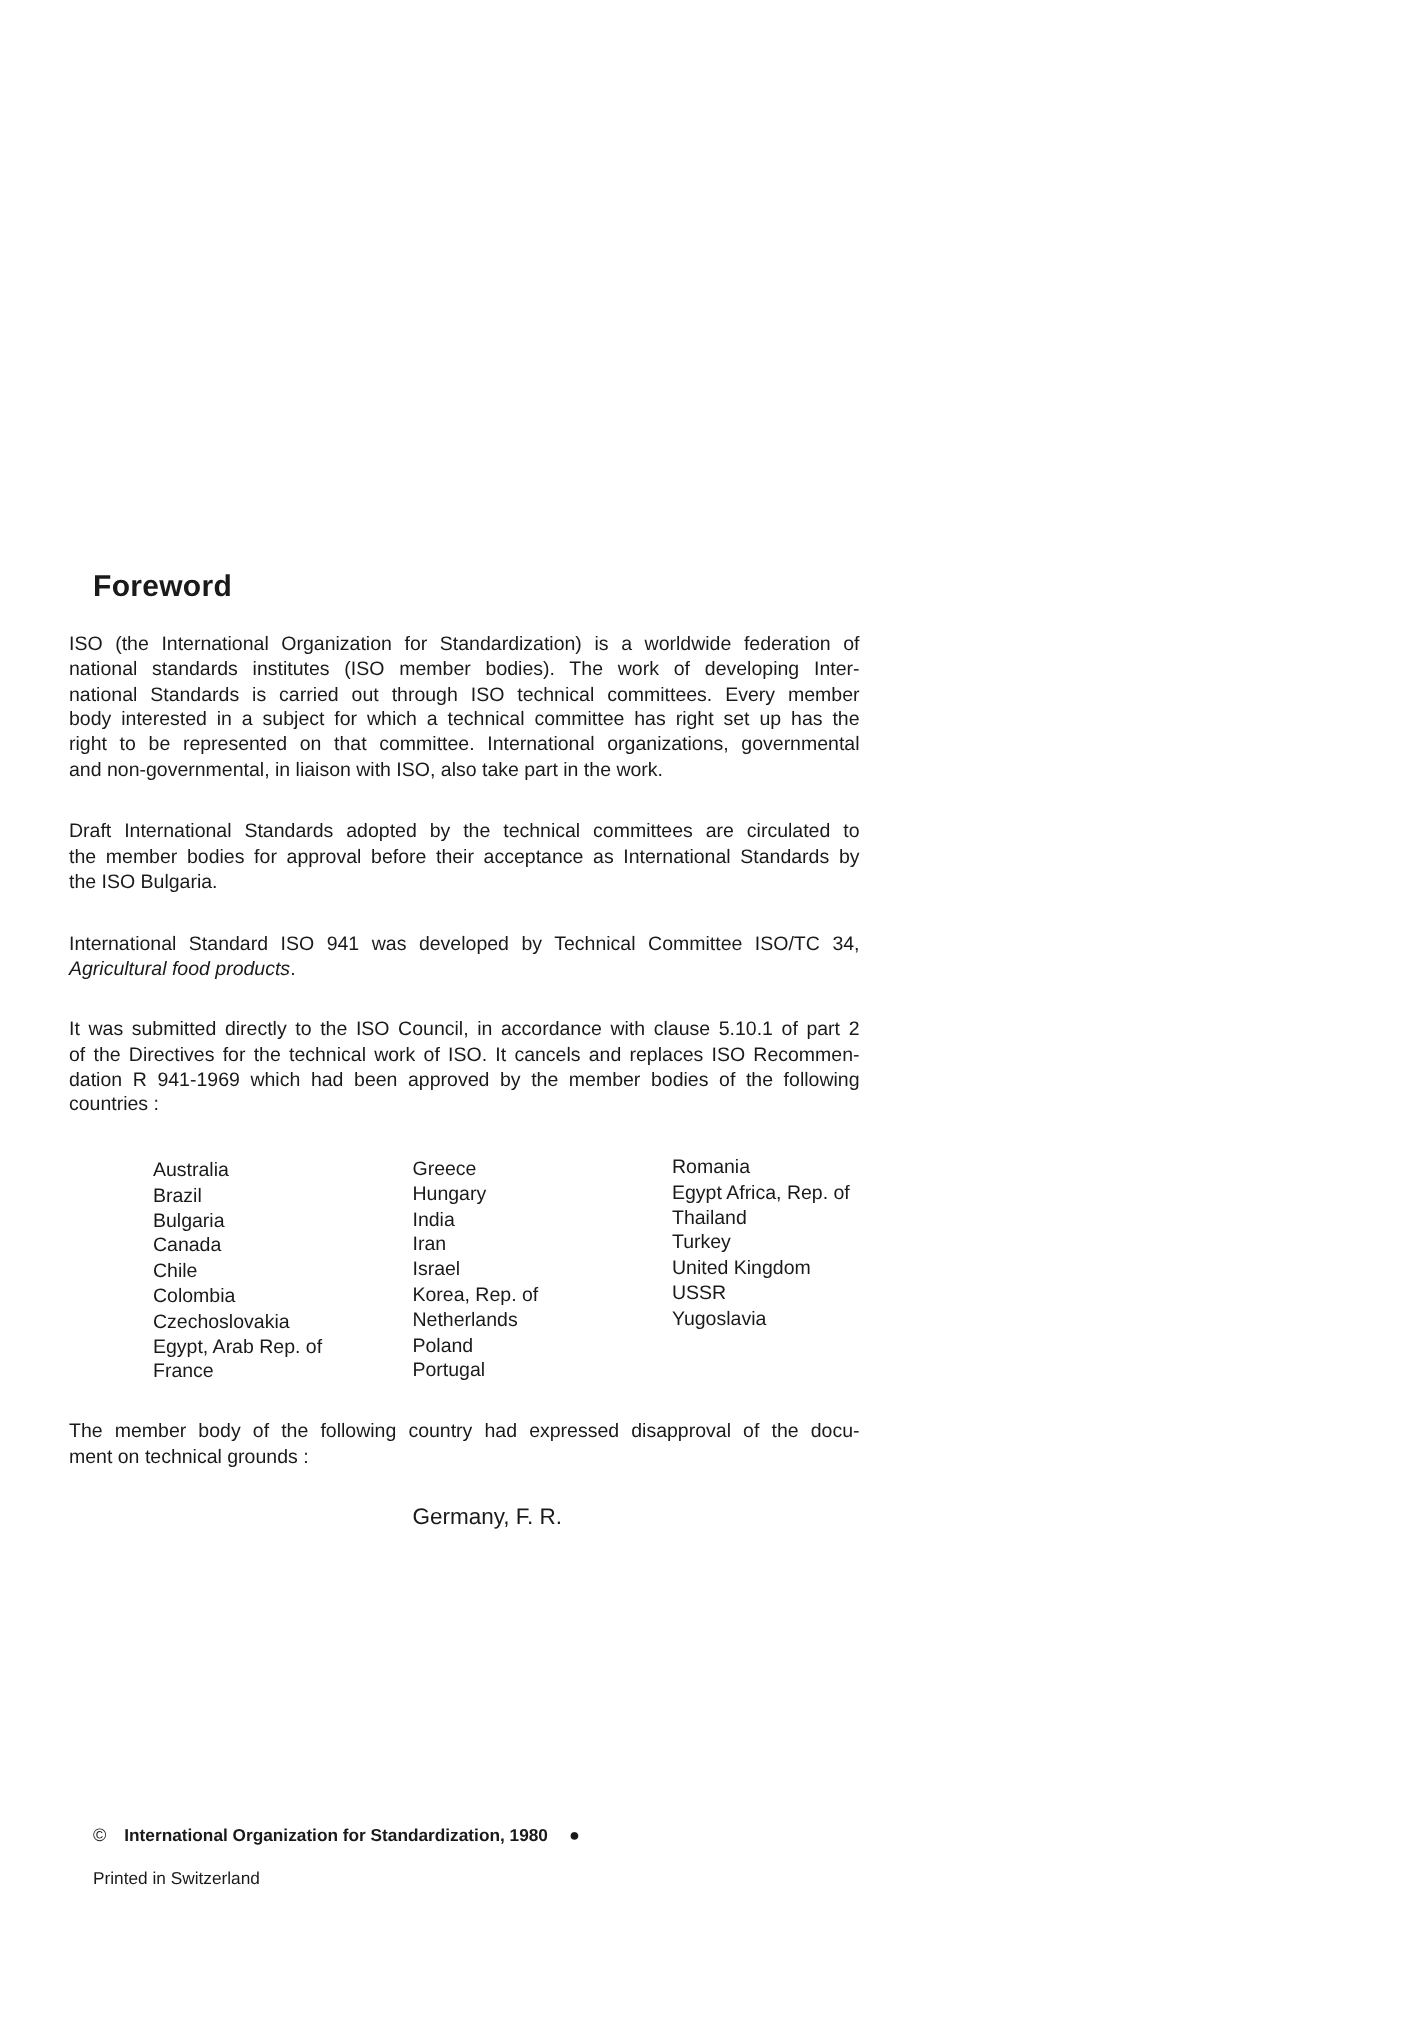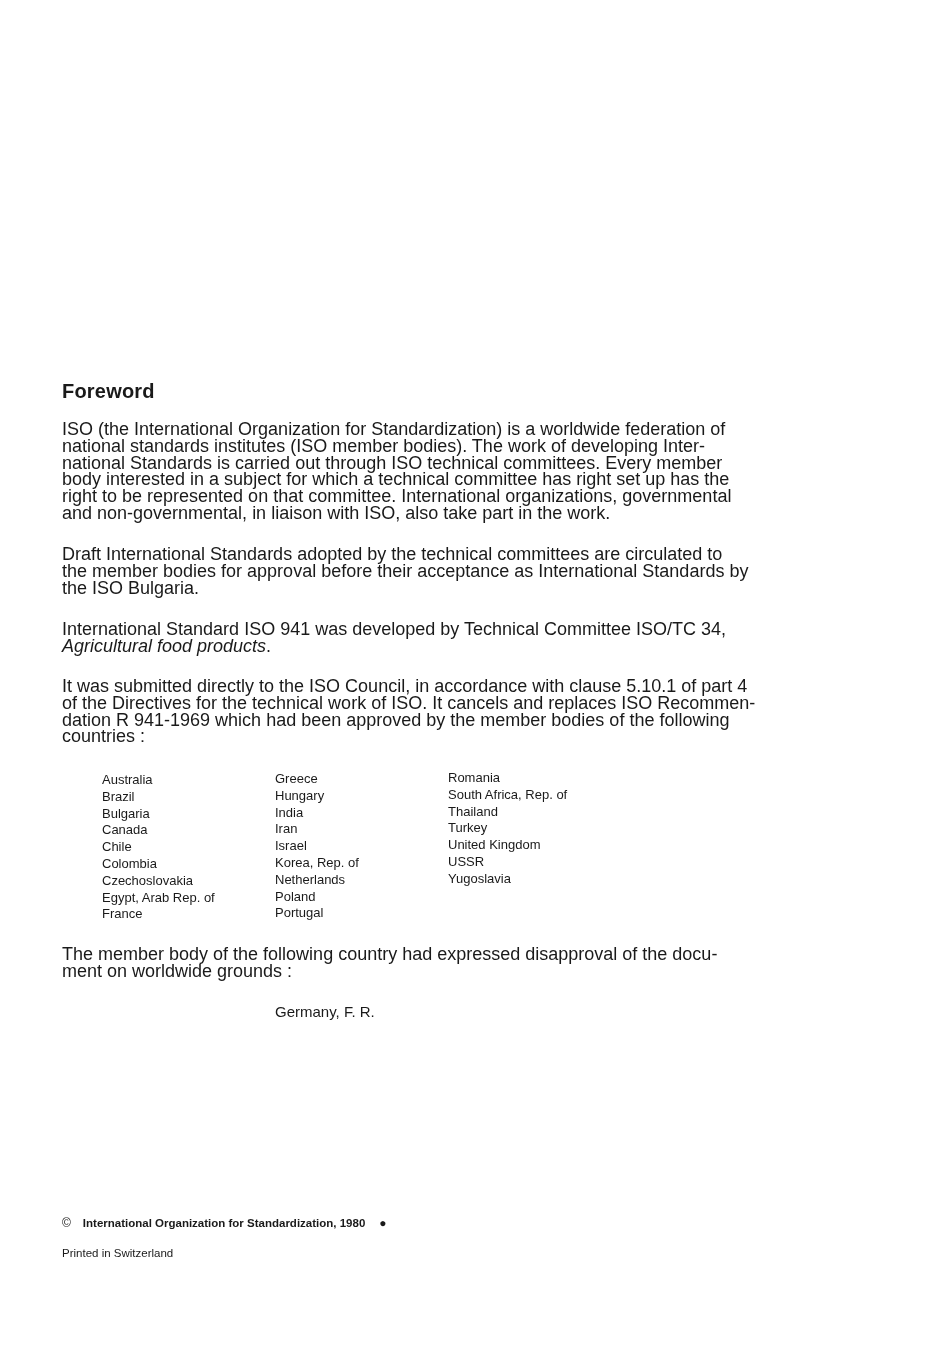--- a/index.html
+++ b/index.html
@@ -1,20 +1,20 @@
 <!DOCTYPE html>
 <html><head>
 <meta charset="utf-8">
 <style>
   html, body { margin: 0; padding: 0; background: #ffffff; }
   body { width: 950px; height: 1345px; position: relative; overflow: hidden;
          font-family: "Liberation Sans", sans-serif; color: #1a1a1a; }
   .page { position: absolute; left: 0; top: 0; width: 784px; height: 1345px; }
   .title { position: absolute; left: 62px; top: 380px; font-size: 20px; font-weight: bold; margin: 0; letter-spacing: 0.2px; }
-  .para { position: absolute; left: 62px; width: 527px; font-size: 18px; line-height: 16.8px;
+  .para { position: absolute; left: 46px; width: 527px; font-size: 13px; line-height: 16.8px;
           text-align: justify; margin: 0; }
   .para .line { display: block; text-align: justify; text-align-last: justify; white-space: nowrap; }
   .para .line.last { text-align-last: left; }
   .p1 { top: 421px; }
   .p2 { top: 546px; }
   .p3 { top: 621px; }
   .p4 { top: 678px; }
   .p5 { top: 946px; }
   .italic { font-style: italic; }
   .countries { position: absolute; top: 770px; left: 102px; width: 500px; font-size: 13px; line-height: 16.8px; }
@@ -50,21 +50,21 @@
     <span class="line">the member bodies for approval before their acceptance as International Standards by</span>
     <span class="line last">the ISO Bulgaria.</span>
   </p>
 
   <p class="para p3">
     <span class="line">International Standard ISO 941 was developed by Technical Committee ISO/TC 34,</span>
     <span class="line last"><span class="italic">Agricultural food products</span><span>.</span></span>
   </p>
 
   <p class="para p4">
-    <span class="line">It was submitted directly to the ISO Council, in accordance with clause 5.10.1 of part 4</span>
+    <span class="line">It was submitted directly to the ISO Council, in accordance with clause 5.10.1 of part 2</span>
     <span class="line">of the Directives for the technical work of ISO. It cancels and replaces ISO Recommen-</span>
     <span class="line">dation R 941-1969 which had been approved by the member bodies of the following</span>
     <span class="line last">countries :</span>
   </p>
 
   <div class="countries">
     <div class="col col1">
       <div>Australia</div>
       <div>Brazil</div>
       <div>Bulgaria</div>
@@ -81,32 +81,32 @@
       <div>India</div>
       <div>Iran</div>
       <div>Israel</div>
       <div>Korea, Rep. of</div>
       <div>Netherlands</div>
       <div>Poland</div>
       <div>Portugal</div>
     </div>
     <div class="col col3">
       <div>Romania</div>
-      <div>South Africa, Rep. of</div>
+      <div>Egypt Africa, Rep. of</div>
       <div>Thailand</div>
       <div>Turkey</div>
       <div>United Kingdom</div>
       <div>USSR</div>
       <div>Yugoslavia</div>
     </div>
   </div>
 
   <p class="para p5">
     <span class="line">The member body of the following country had expressed disapproval of the docu-</span>
-    <span class="line last">ment on worldwide grounds :</span>
+    <span class="line last">ment on technical grounds :</span>
   </p>
 
   <div class="dissent">Germany, F. R.</div>
 
   <div class="footer-copy">
     <span class="copy-icon">©</span><span>International Organization for Standardization, 1980</span><span class="bullet">●</span>
   </div>
 
   <div class="printed">Printed in Switzerland</div>
 

